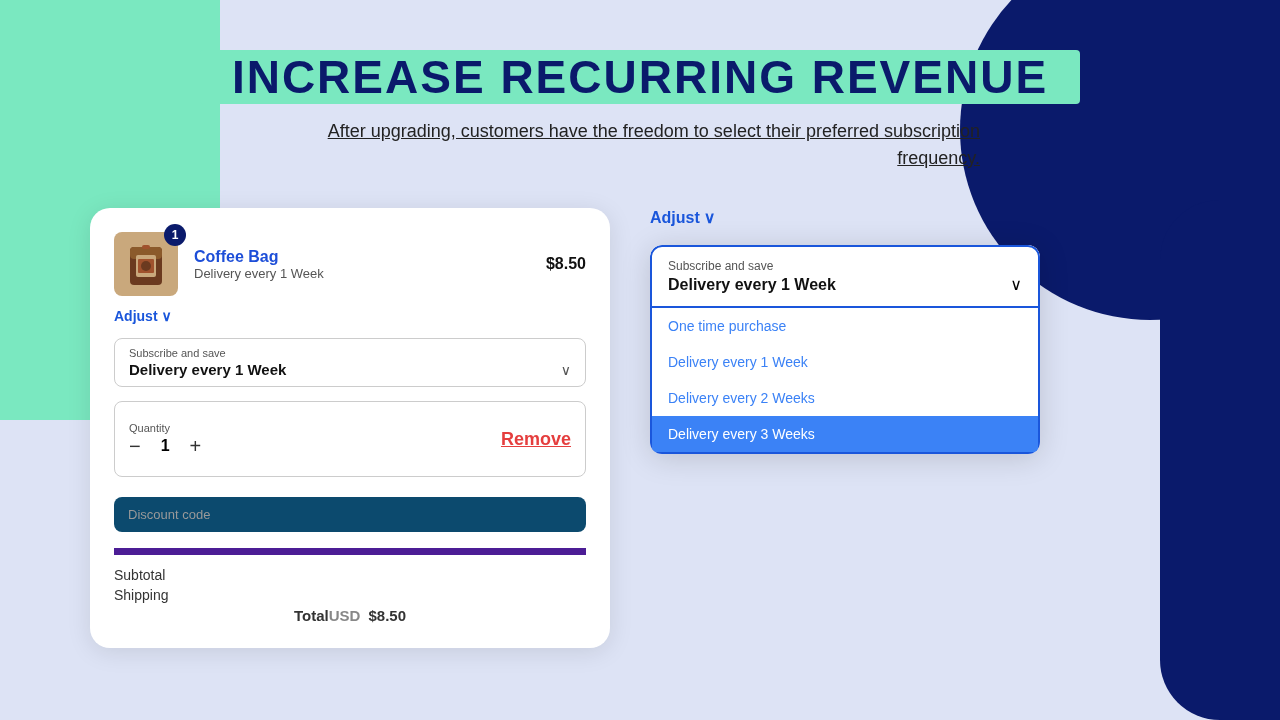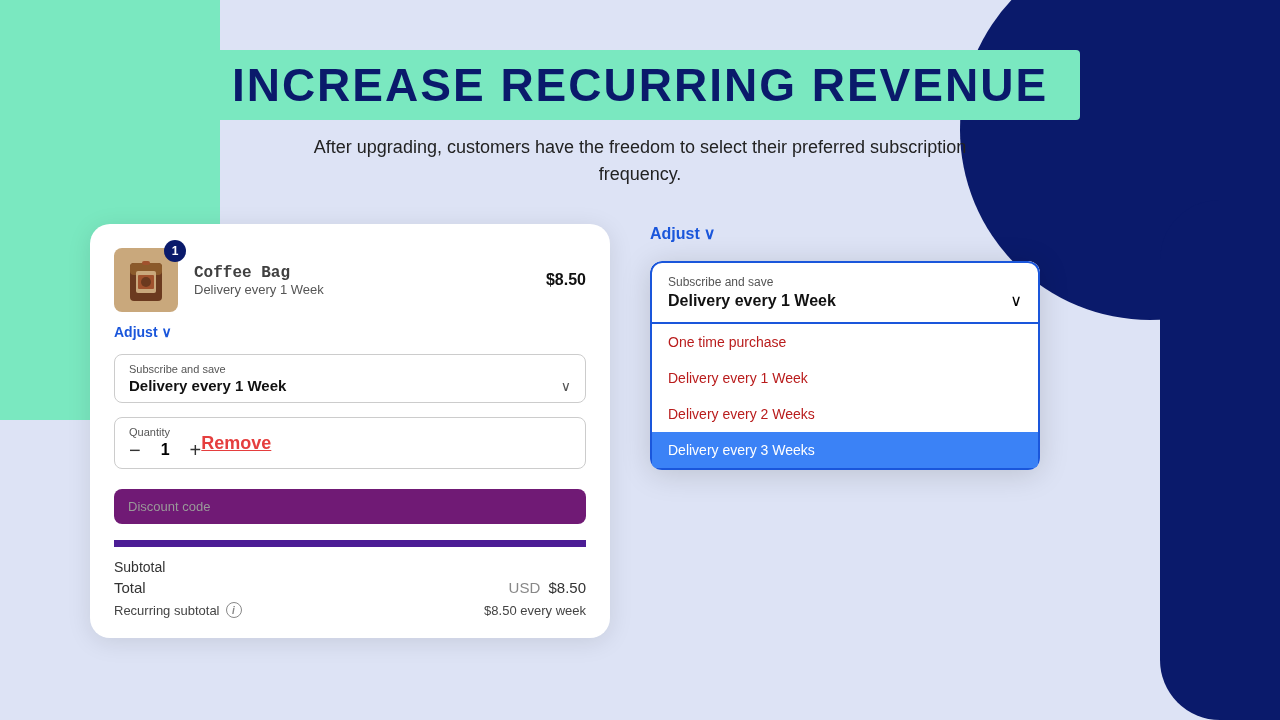--- a/index.html
+++ b/index.html
@@ -49,21 +49,21 @@
       z-index: 1;
       display: flex;
       flex-direction: column;
       align-items: center;
       padding-top: 50px;
     }
 
     
     .title-banner {
       background: #7ae8c0;
-      padding: 8px 32px;
+      padding: 0 32px;
       border-radius: 4px;
       margin-bottom: 14px;
     }
 
     .title-banner h1 {
       font-size: 46px;
       font-weight: 900;
       color: #0a1a6b;
       letter-spacing: 2px;
       text-transform: uppercase;
@@ -74,24 +74,25 @@
       font-weight: 800;
       color: #0a1a6b;
       letter-spacing: 2px;
       text-transform: uppercase;
       margin-bottom: 24px;
     }
 
     .description {
       font-size: 18px;
       color: #222;
-      text-align: center;
+      text-align: right;
       max-width: 680px;
       line-height: 1.5;
       margin-bottom: 36px;
+      text-decoration: underline;
     }
 
     
     .panels-row {
       display: flex;
       gap: 40px;
       align-items: flex-start;
       width: 1100px;
     }
 
@@ -142,22 +143,21 @@
       justify-content: center;
     }
 
     .item-info {
       flex: 1;
     }
 
     .item-name {
       font-size: 16px;
       font-weight: 700;
-      color: #404040;
-      font-family: Liberation Mono, monospace;
+      color: #1d4ed8;
     }
 
     .item-delivery {
       font-size: 13px;
       color: #555;
     }
 
     .item-price {
       font-size: 16px;
       font-weight: 600;
@@ -208,23 +208,24 @@
 
     .chevron-down {
       color: #555;
       font-size: 14px;
     }
 
     
     .quantity-row {
       border: 1.5px solid #ccc;
       border-radius: 8px;
-      padding: 8px 14px;
-      display: flex;
-      align-items: center;
+      padding: 20px 14px;
+      display: flex;
+      align-items: center;
+      justify-content: space-between;
       margin-bottom: 20px;
     }
 
     .qty-label {
       font-size: 11px;
       color: #555;
       margin-bottom: 2px;
     }
 
     .qty-controls {
@@ -252,21 +253,21 @@
       border: none;
       color: #e53e3e;
       font-size: 18px;
       font-weight: 600;
       cursor: pointer;
       text-decoration: underline;
     }
 
     
     .discount-row {
-      background: #701a75;
+      background: #0c4a6e;
       border-radius: 8px;
       padding: 10px 14px;
       font-size: 13px;
       color: #999;
       margin-bottom: 16px;
     }
 
     
     .totals {
       border-top: 7px solid #4c1d95;
@@ -275,22 +276,23 @@
 
     .total-row {
       display: flex;
       justify-content: space-between;
       font-size: 14px;
       color: #333;
       margin-bottom: 4px;
     }
 
     .total-row.bold {
-      font-weight: 400;
+      font-weight: 700;
       font-size: 15px;
+      justify-content: center;
     }
 
     .total-row .usd-label {
       font-size: 15px;
       color: #888;
       margin-right: 4px;
     }
 
     .recurring-row {
       display: flex;
@@ -379,21 +381,21 @@
     .dropdown-options {
       background: white;
       border: 2px solid #1a56db;
       border-top: none;
       border-radius: 0 0 8px 8px;
     }
 
     .dropdown-option {
       padding: 10px 16px;
       font-size: 14px;
-      color: #b91c1c;
+      color: #3b82f6;
       cursor: pointer;
     }
 
     .dropdown-option.selected {
       background: #3b82f6;
       color: white;
     }
   </style>
 </head>
 <body>
@@ -462,33 +464,30 @@
 
       <div class="discount-row">
         <span>Discount code</span>
       </div>
 
       <div class="totals">
         <div class="total-row">
           <span>Subtotal</span>
           <span></span>
         </div>
+        <div class="total-row">
+          <span>Shipping</span>
+          <span></span>
+        </div>
         <div class="total-row bold">
           <span>Total</span>
           <span>
             <span class="usd-label">USD</span>
             <span>$8.50</span>
           </span>
-        </div>
-        <div class="recurring-row">
-          <div class="recurring-label">
-            <span>Recurring subtotal</span>
-            <div class="info-icon">i</div>
-          </div>
-          <span>$8.50 every week</span>
         </div>
       </div>
     </div>
 
     <div class="right-panel">
 
       <button class="adjust-btn-right">
         <span>Adjust</span>
         <span>∨</span>
       </button>

